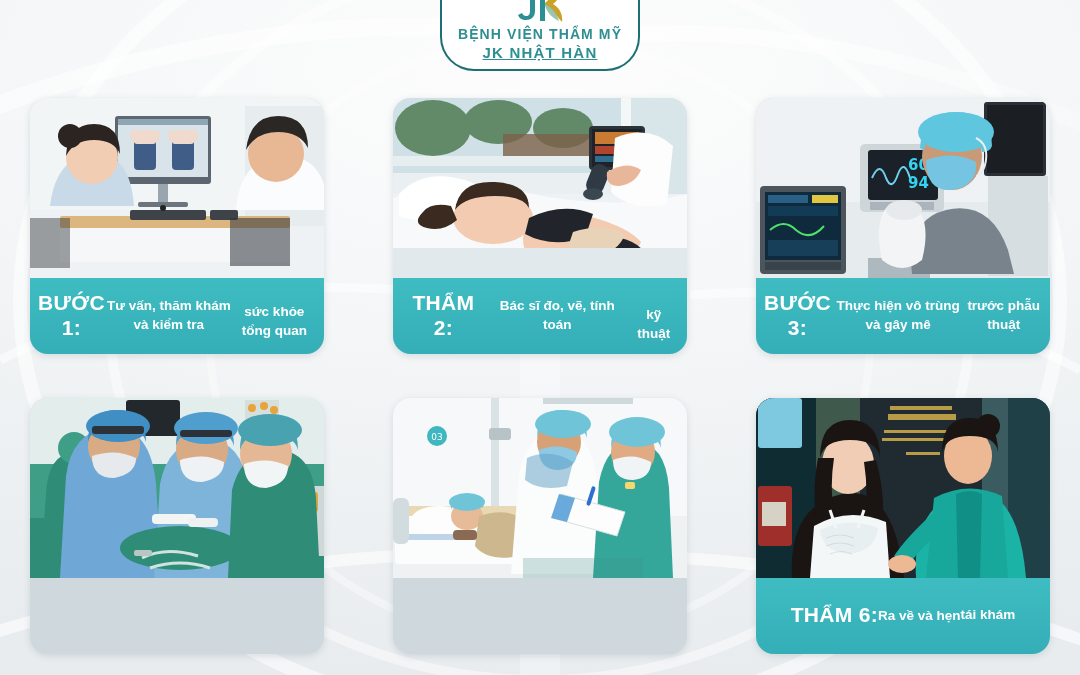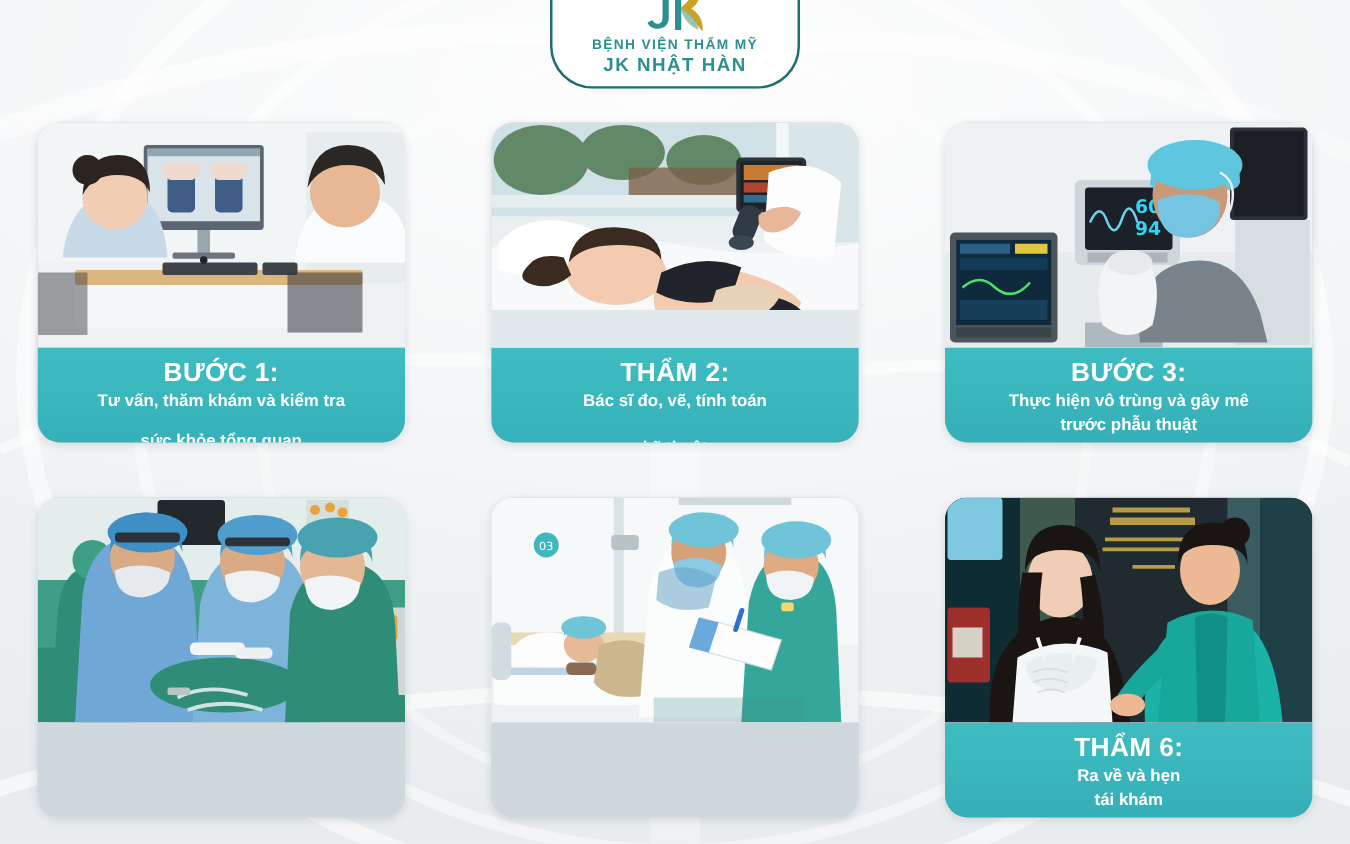--- a/index.html
+++ b/index.html
@@ -22,26 +22,26 @@
     background:#ffffff;
     border:2px solid #1d6f74;
     border-top:none;
     border-radius:0 0 34px 34px;
     display:flex; flex-direction:column; align-items:center; justify-content:flex-end;
     padding-bottom:8px;
     z-index:5;
   }
   #logo-mark { width:60px; height:44px; margin-bottom:2px; }
   #logo-sub {
-    font-size:11px; letter-spacing:1.1px; color:#2e8f92;
+    font-size:14px; letter-spacing:1.1px; color:#2e8f92;
     font-weight:700; line-height:1.1;
   }
   #logo-main {
     font-size:15px; letter-spacing:1.2px; color:#2e8f92;
-    font-weight:700; margin-top:2px; line-height:1.1;
+    font-weight:700; margin-top:2px; line-height:1.1;text-decoration:underline;
   }
 
   
   #grid {
     position:absolute; left:30px; top:98px; width:1020px;
     display:grid;
     grid-template-columns:294px 294px 294px;
     grid-template-rows:256px 256px;
     column-gap:69px; row-gap:44px;
     z-index:3;
@@ -57,21 +57,21 @@
   }
   .photo { position:relative; flex:0 0 180px; overflow:hidden; background:#dfe6e9; }
   .photo svg { position:absolute; inset:0; width:100%; height:100%; display:block; }
 
   .caption {
     flex:1 1 auto;
     background:linear-gradient(180deg,#3fbcc2 0%,#34aeb7 100%);
     color:#ffffff;
     text-align:center;
     padding:9px 8px 10px;
-    display:flex; flex-direction:column; align-items:center; justify-content:center;
+    display:flex; flex-direction:row; align-items:center; justify-content:center;
   }
   .step-title { font-size:21px; font-weight:700; letter-spacing:.3px; line-height:1.15; }
   .step-desc  { font-size:13.5px; font-weight:700; line-height:1.38; margin-top:1px; }
 </style>
 </head>
 <body>
 
 <div id="bg">
   <svg viewBox="0 0 1080 675">
     <defs>

